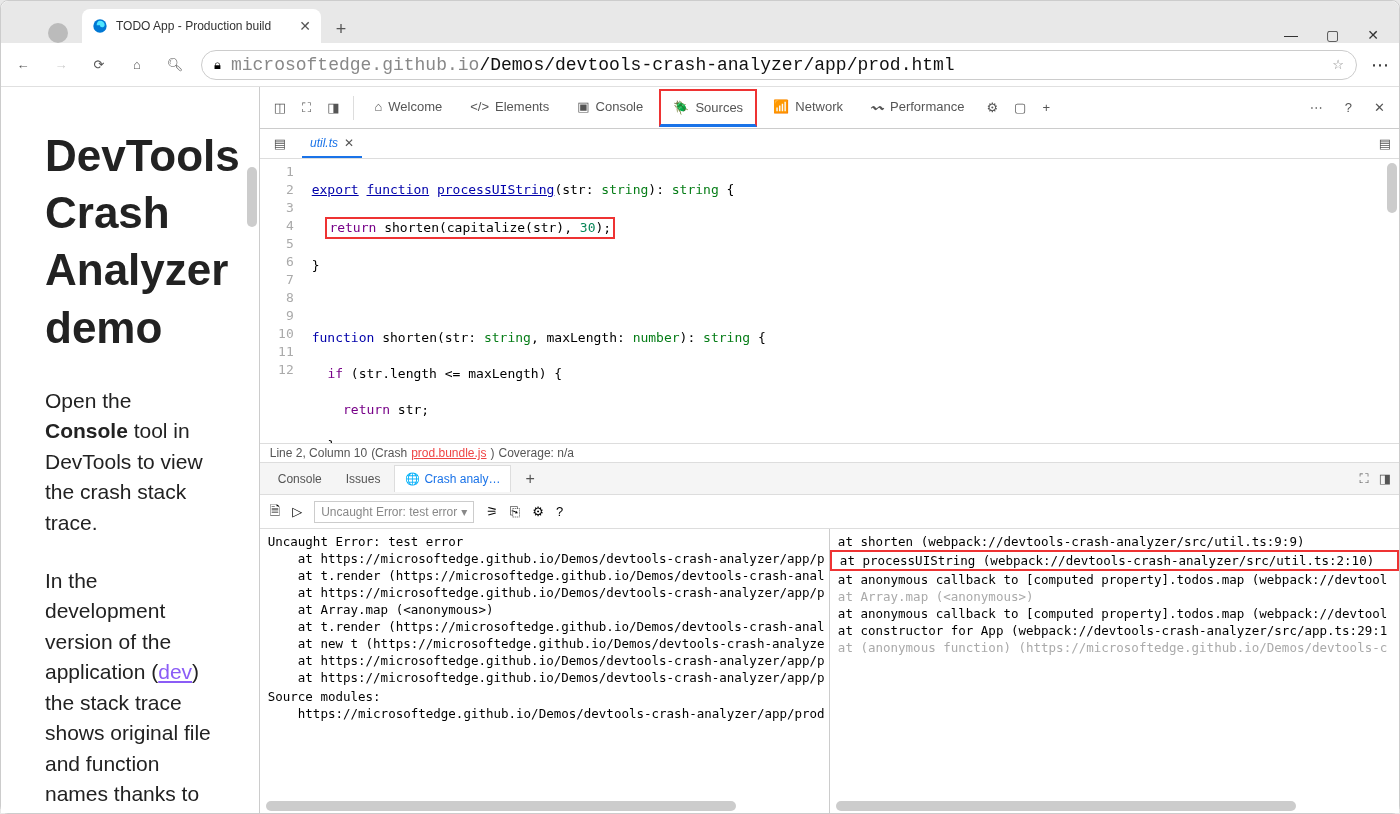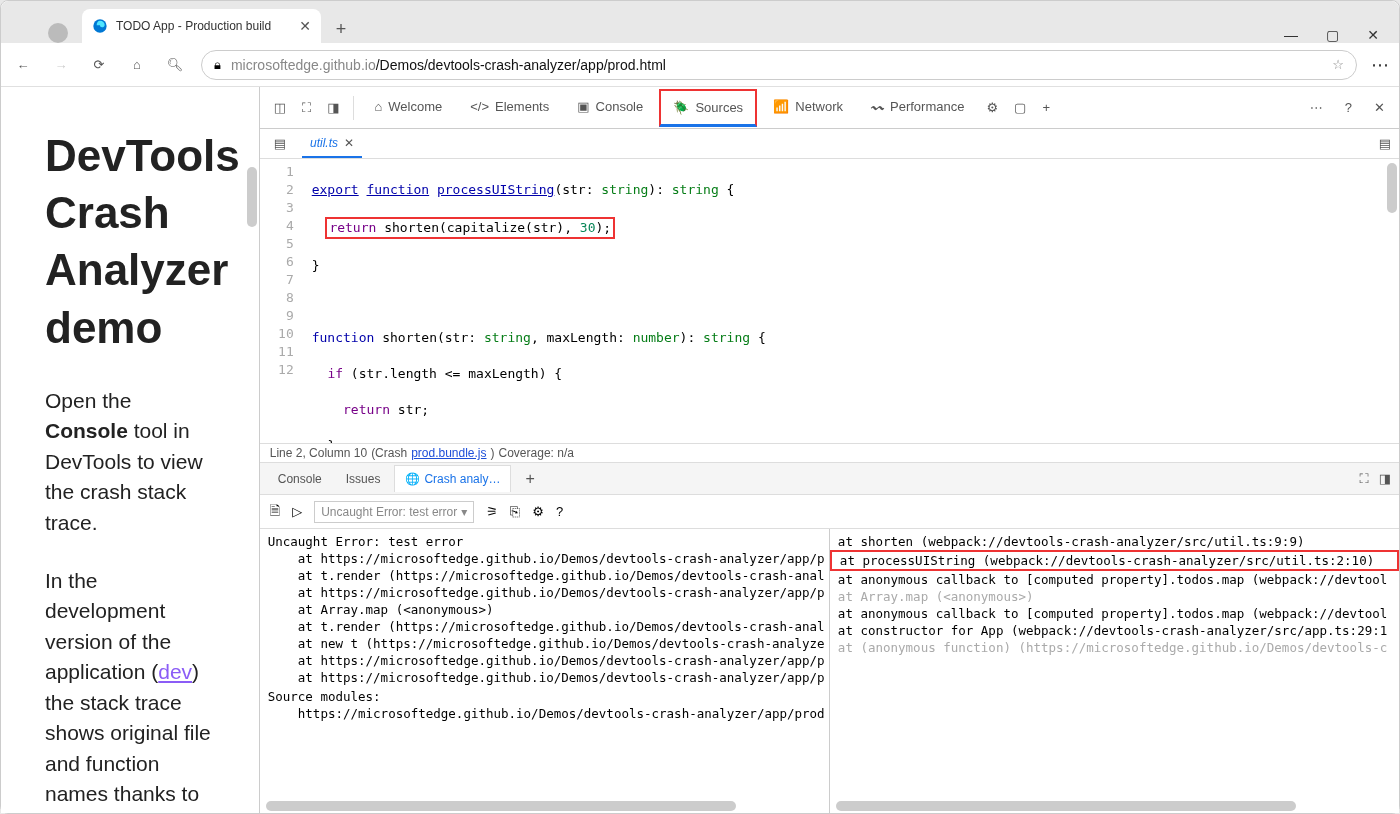--- a/index.html
+++ b/index.html
@@ -12,21 +12,21 @@
 .tab-title { font-size: 12px; color: #333; }
 .tab-close { font-size: 14px; color: #555; cursor: pointer; margin-left: 20px; }
 .newtab { width: 28px; height: 28px; display: flex; align-items: center; justify-content: center; color: #555; font-size: 18px; margin-left: 6px; cursor: pointer; }
 .win-controls { margin-left: auto; display: flex; gap: 28px; padding-right: 20px; color: #333; }
 .win-controls span { cursor: pointer; font-size: 14px; }
 
 .toolbar { height: 44px; background: #fff; display: flex; align-items: center; padding: 0 10px; gap: 14px; border-bottom: 1px solid #e0e0e0; }
 .nav-btn { width: 24px; height: 24px; display: flex; align-items: center; justify-content: center; color: #555; cursor: pointer; }
 .nav-btn.disabled { color: #ccc; }
 .addrbar { flex: 1; height: 30px; border: 1px solid #ccc; border-radius: 16px; display: flex; align-items: center; padding: 0 12px; gap: 10px; }
-.addr-url { font-size: 14px; color: #111; }
+.addr-url { font-size: 18px; color: #111; font-family: Liberation Mono, monospace; }
 .addr-domain { color: #888; }
 .addr-star { margin-left: auto; color: #888; cursor: pointer; }
 .more { font-size: 18px; color: #333; cursor: pointer; }
 
 .content { flex: 1; display: flex; overflow: hidden; }
 .page { width: 328px; background: #fff; padding: 40px 40px 0 44px; overflow-y: auto; position: relative; }
 .page-scroll { position: absolute; right: 2px; top: 80px; width: 10px; height: 60px; background: #ccc; border-radius: 5px; }
 .page h1 { font-size: 44px; line-height: 1.3; font-weight: 700; color: #222; margin-bottom: 30px; }
 .page p { font-size: 21px; line-height: 1.45; color: #222; margin-bottom: 28px; }
 .page b { font-weight: 700; }
@@ -52,21 +52,21 @@
 .kw-export { color: #00a; }
 .kw-function { color: #00a; }
 .kw-return { color: #708; margin-top: 20px; }
 .kw-if { color: #708; }
 .fname-link { text-decoration: underline; color: #00a; }
 .type { color: #067d17; }
 .num { color: #098658; }
 .editor-scroll { position: absolute; right: 2px; top: 4px; width: 10px; height: 50px; background: #ccc; border-radius: 5px; }
 
 .status { height: 20px; background: #fff; border-top: 1px solid #ddd; border-bottom: 1px solid #ddd; display: flex; align-items: center; padding: 0 10px; font-size: 12px; color: #555; gap: 4px; }
-.status a { color: #1d4ed8; text-decoration: underline; cursor: pointer; }
+.status a { color: #ef4444; text-decoration: underline; cursor: pointer; }
 
 .bottom-tabs { height: 32px; background: #f5f5f5; border-bottom: 1px solid #ddd; display: flex; align-items: center; padding: 0 8px; gap: 4px; }
 .b-tab { padding: 6px 10px; color: #555; font-size: 12px; cursor: pointer; }
 .b-tab.active { background: #fff; border-top: 1px solid #ddd; border-left: 1px solid #ddd; border-right: 1px solid #ddd; color: #1a73e8; display: flex; gap: 4px; align-items: center; }
 .b-tab-add { padding: 6px 10px; color: #555; cursor: pointer; font-size: 16px; }
 .b-tabs-right { margin-left: auto; display: flex; gap: 10px; color: #555; }
 
 .crash-toolbar { height: 34px; background: #fff; border-bottom: 1px solid #ddd; display: flex; align-items: center; padding: 0 10px; gap: 12px; }
 .crash-search { flex: 0 0 160px; height: 22px; border: 1px solid #ccc; color: #888; font-size: 12px; padding: 0 6px; display: flex; align-items: center; }
 .crash-search .dd { margin-left: auto; }

